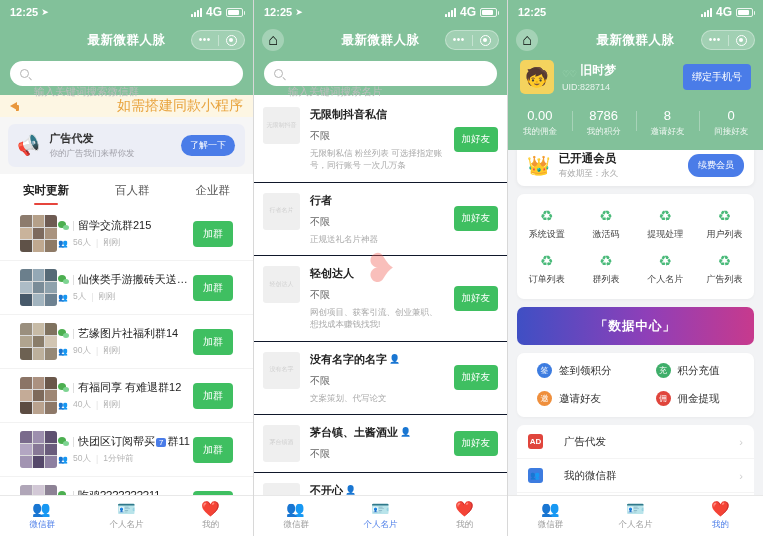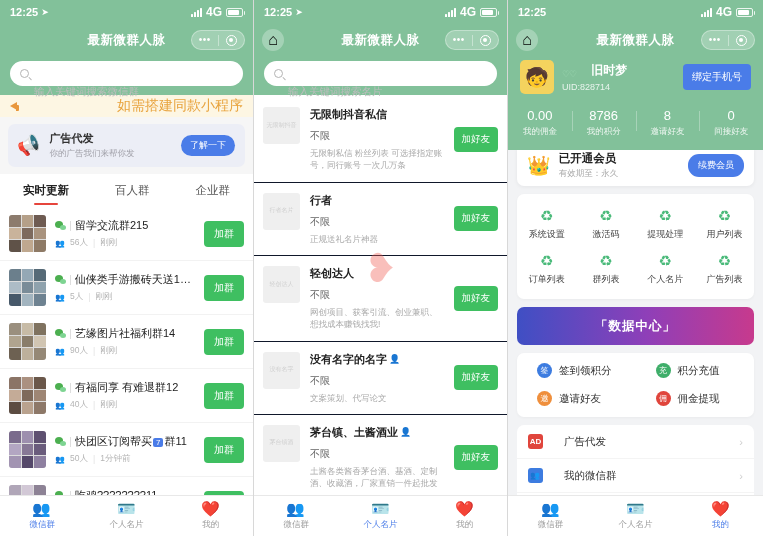--- a/index.html
+++ b/index.html
@@ -136,22 +136,22 @@
   .tab { font-size: 11.5px; color: #555; position: relative; padding: 7px 0 8px; }
   .tab.active { color: #222; font-weight: bold; }
   .tab.active::after {
     content: ""; position: absolute; left: 50%; transform: translateX(-50%);
     bottom: 1px; width: 24px; height: 2px; background: #e6453c; border-radius: 1px;
   }
 
   
   .glist { background: #fff; }
   .grow {
-    display: flex; align-items: center; gap: 9px;
-    padding: 8px 9px; border-bottom: 1px solid #f2f2f2;
+    display: flex; align-items: center; gap: 1px;
+    padding: 8px 20px; border-bottom: 1px solid #f2f2f2;
   }
   .gav {
     width: 37px; height: 37px; border-radius: 3px; flex: none;
     display: grid; grid-template-columns: repeat(3, 1fr);
     grid-template-rows: repeat(3, 1fr); gap: 1px; overflow: hidden;
     background: #dcdcdc;
   }
   .gav span { display: block; }
   .gmid { flex: 1; min-width: 0; }
   .gtitle-line { display: flex; align-items: center; gap: 4px; }
@@ -212,21 +212,21 @@
 
   
   .prof-head { background: #82c19a; padding: 4px 12px 0; }
   .prof-row { display: flex; align-items: center; gap: 8px; padding-bottom: 8px; }
   .avatar {
     width: 34px; height: 34px; border-radius: 5px; flex: none;
     background: #f4d35e; display: flex; align-items: center;
     justify-content: center; font-size: 19px; overflow: hidden;
   }
   .prof-info { flex: 1; }
-  .prof-nameline { display: flex; align-items: flex-end; gap: 15px; }
+  .prof-nameline { display: flex; align-items: flex-end; gap: 4px; }
   .prof-hearts { color: #9fd9b4; font-size: 9px; letter-spacing: -1px; }
   .prof-name { color: #fff; font-size: 12px; font-weight: bold; }
   .prof-uid { color: rgba(255,255,255,.82); font-size: 9px; margin-top: 3px; }
   .bind-btn {
     background: #4a7ce8; color: #fff; font-size: 10px;
     padding: 6px 9px; border-radius: 4px;
   }
   .stats { display: flex; background: #82c19a; padding: 6px 0 12px; }
   .stat { flex: 1; text-align: center; position: relative; }
   .stat + .stat::before {
@@ -622,21 +622,20 @@
               <div class="climit">不限</div>
               <div class="cdesc">文案策划、代写论文</div>
             </div>
             <div class="friend-btn">加好友</div>
           </div>
           <div class="crow">
             <div class="cthumb">茅台镇酒</div>
             <div class="cmid">
               <div class="cname">茅台镇、土酱酒业<span class="ppl-ico">👤</span></div>
               <div class="climit">不限</div>
-              <div class="cdesc">土酱各类酱香茅台酒、基酒、定制酒、收藏酒，厂家直销一件起批发</div>
             </div>
             <div class="friend-btn">加好友</div>
           </div>
           <div class="crow">
             <div class="cthumb">不开心</div>
             <div class="cmid">
               <div class="cname">不开心<span class="ppl-ico">👤</span></div>
               <div class="climit">不限</div>
               <div class="cdesc">你长的真好看，快给上我了!</div>
             </div>

